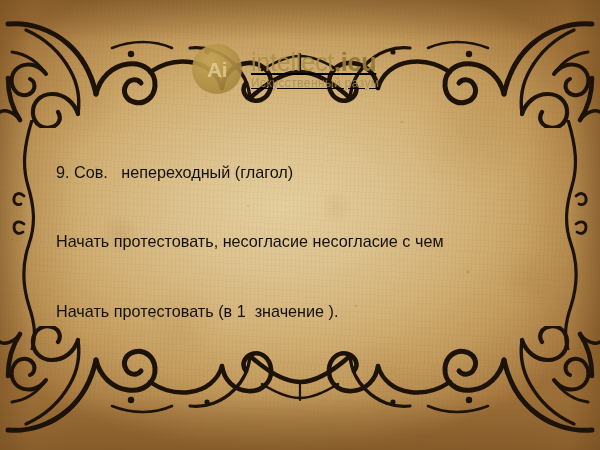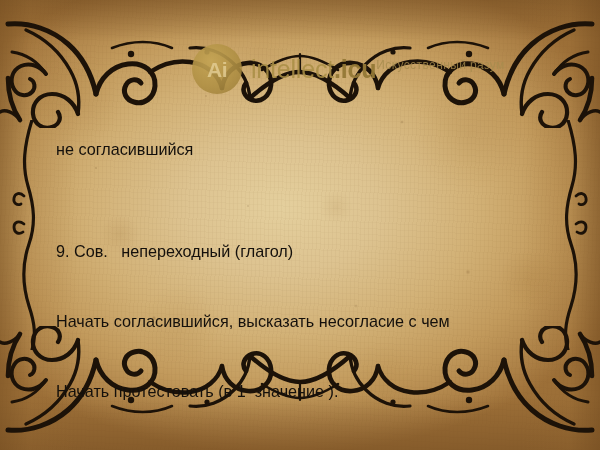--- a/index.html
+++ b/index.html
@@ -130,21 +130,21 @@
     justify-content: center;
     flex: none;
   }
   .wm-badge-text {
     font-size: 21px;
     font-weight: bold;
     color: rgba(228,206,150,0.80);
     letter-spacing: -0.5px;
     line-height: 1;
   }
-  .wm-words { display: flex; flex-direction: row; line-height: 1; }
+  .wm-words { display: flex; flex-direction: column; line-height: 1; text-decoration: underline; }
   .wm-title {
     font-size: 25px;
     color: rgba(170,142,70,0.88);
     letter-spacing: -0.2px;
     white-space: nowrap;
   }
   .wm-title b { color: rgba(148,120,54,0.95); font-weight: bold; }
   .wm-sub {
     margin-top: 2px;
     font-size: 12px;
@@ -311,24 +311,23 @@
       <span class="wm-badge-text">Ai</span>
     </div>
     <div class="wm-words">
       <div class="wm-title"><span>intellect</span><b>.</b><b>icu</b></div>
       <div class="wm-sub">Искусственный  разум</div>
     </div>
   </div>
 
   <div class="content">
 
-    <div class="headword line">не согласившийся</div>
 
     <div class="line">9. Сов.   непереходный (глагол)</div>
-    <div class="line">Начать согласившийся, высказать несогласие с чем</div>
+    <div class="line">Начать протестовать, несогласие несогласие с чем</div>
     <div class="line">Начать протестовать (в 1  значение ).</div>
 
     
 
     
     
 
     
 
     

